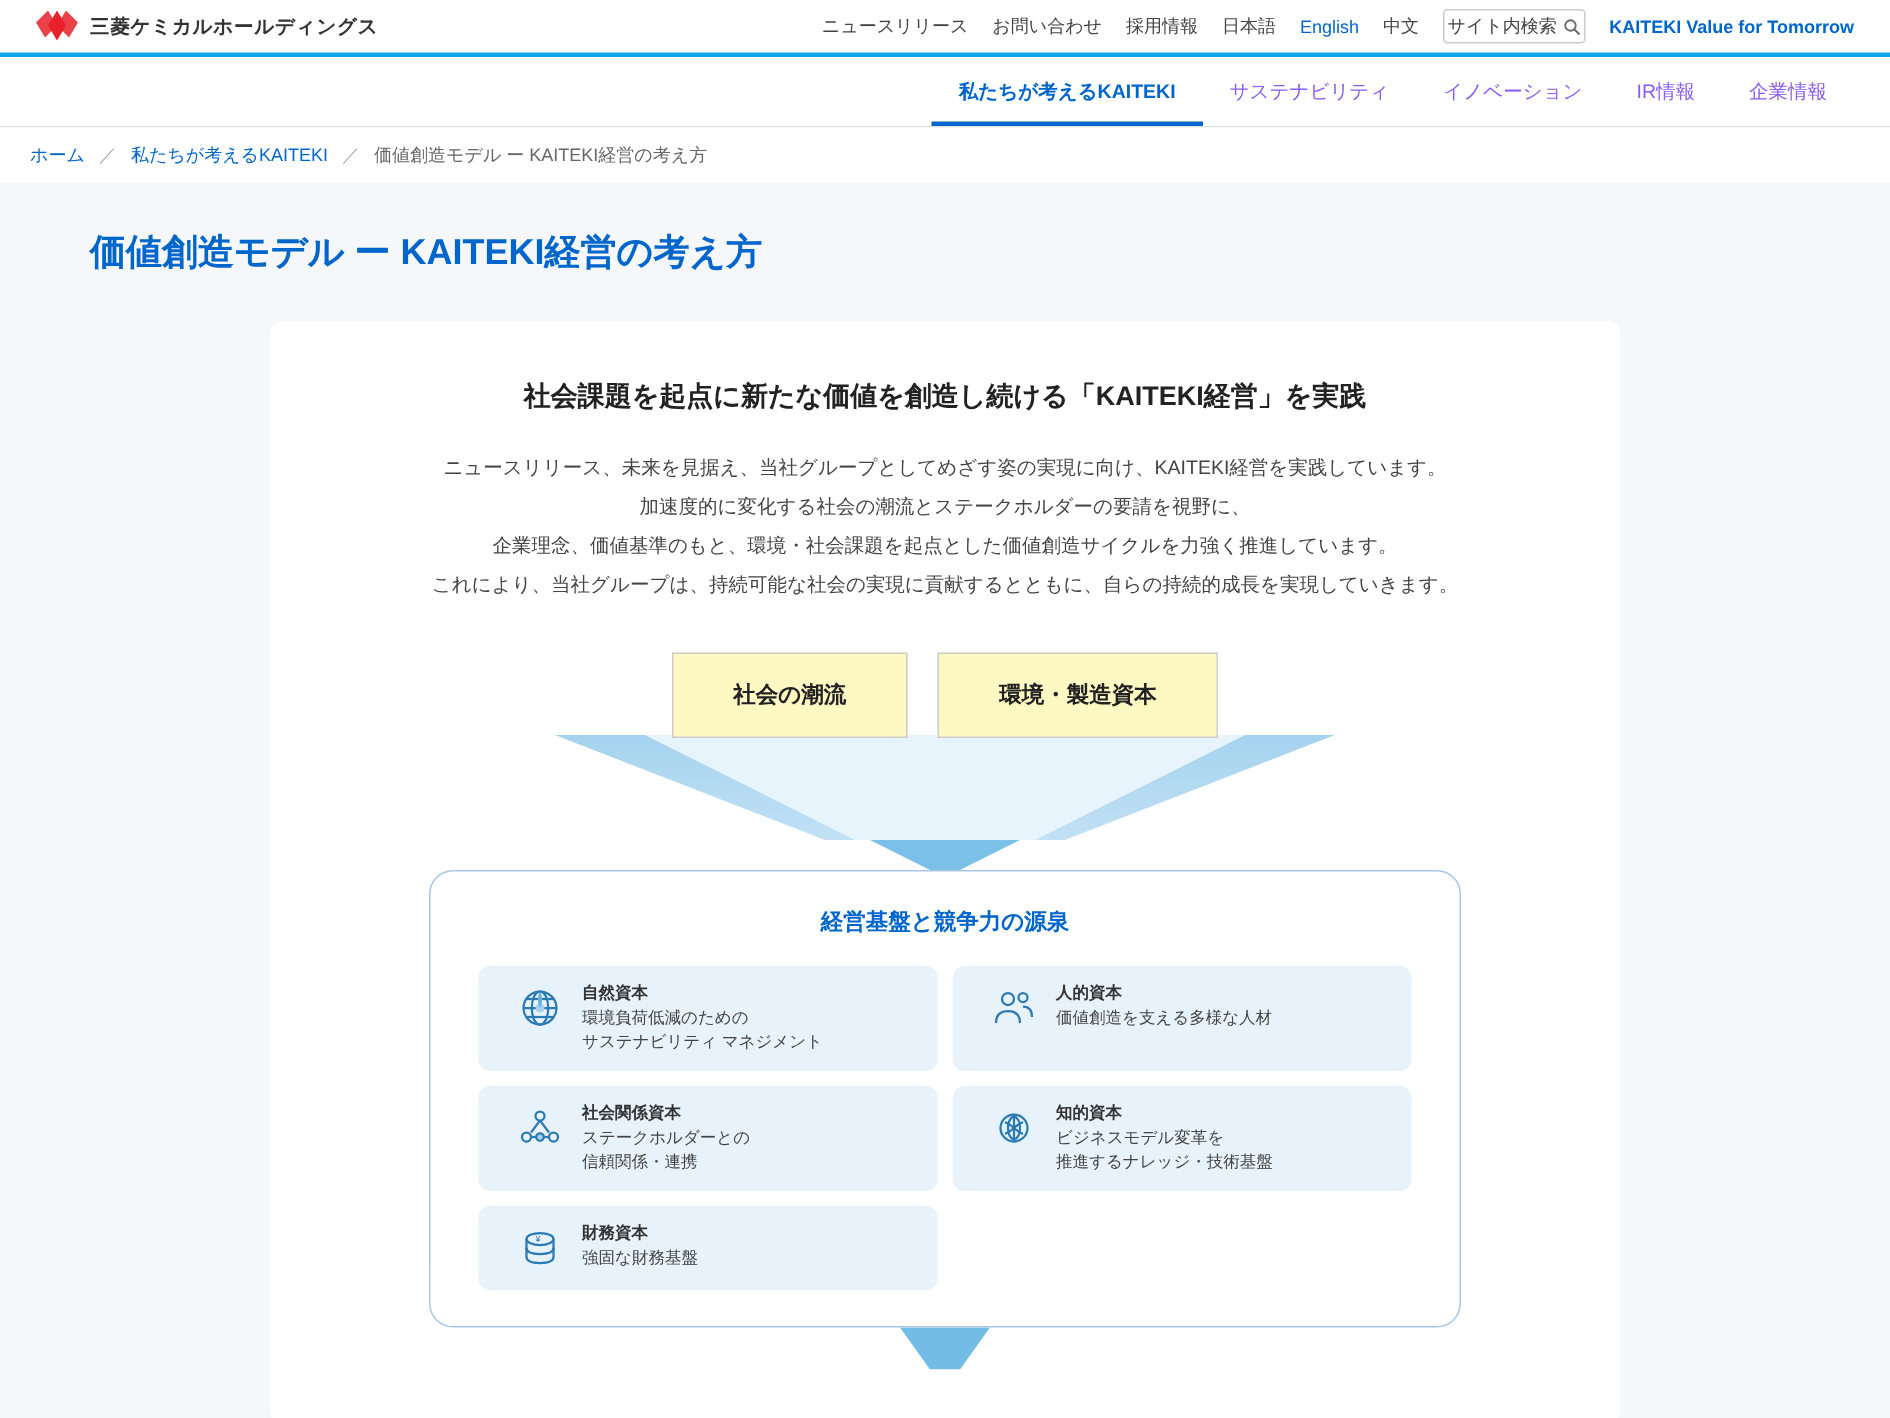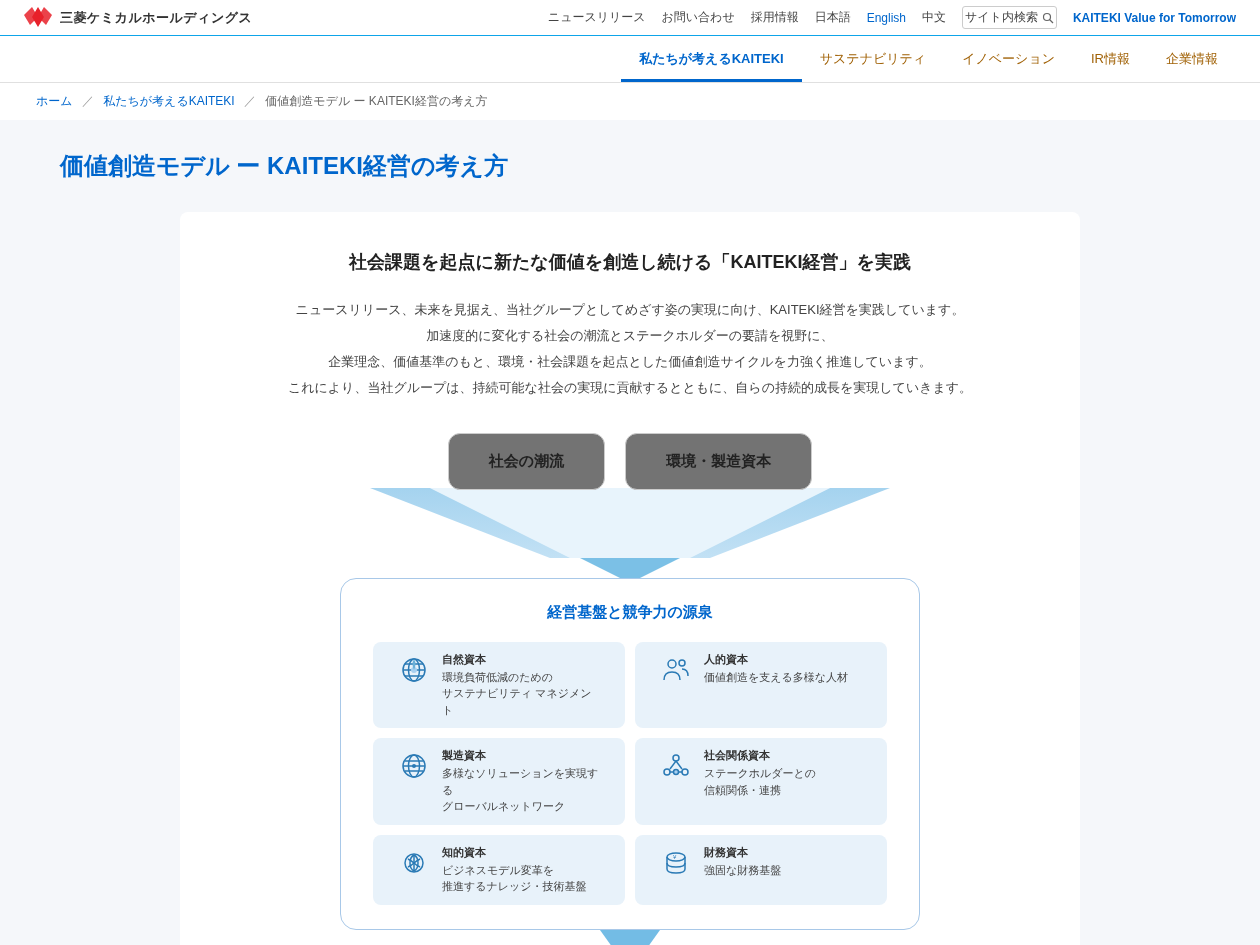--- a/index.html
+++ b/index.html
@@ -4,21 +4,21 @@
   <style>
     * { margin: 0; padding: 0; box-sizing: border-box; }
     body { font-family: 'Hiragino Sans', 'Meiryo', 'Yu Gothic', sans-serif; background: #fff; color: #333; font-size: 14px; }
 
     
     .top-bar {
       display: flex;
       justify-content: space-between;
       align-items: center;
       padding: 6px 24px;
-      border-bottom: 1px solid #0ea5e9;
+      border-bottom: 3px solid #0ea5e9;
       background: #fff;
     }
     .top-bar-logo {
       display: flex;
       align-items: center;
       gap: 8px;
     }
     .logo-mark {
       width: 28px;
       height: 22px;
@@ -62,42 +62,42 @@
       border-bottom: 1px solid #e0e0e0;
       background: #fff;
     }
     .nav-items {
       display: flex;
       gap: 0;
     }
     .nav-item {
       padding: 14px 18px;
       font-size: 13px;
-      color: #a16207;
+      color: #8b5cf6;
       cursor: pointer;
       position: relative;
       white-space: nowrap;
     }
     .nav-item.active {
       color: #0066cc;
       font-weight: bold;
     }
     .nav-item.active::after {
       content: '';
       position: absolute;
       bottom: 0;
       left: 0;
       right: 0;
       height: 3px;
       background: #0066cc;
     }
 
     
     .breadcrumb {
-      padding: 10px 36px;
+      padding: 10px 20px;
       font-size: 12px;
       color: #666;
       background: #fff;
     }
     .breadcrumb a {
       color: #0066cc;
       text-decoration: none;
     }
     .breadcrumb .sep {
       margin: 0 6px;
@@ -151,23 +151,23 @@
 
     
     .funnel-top {
       display: flex;
       gap: 20px;
       z-index: 2;
       position: relative;
       margin-bottom: 0;
     }
     .funnel-box {
-      background: #737373;
+      background: #fef9c3;
       border: 1.5px solid #ccc;
-      border-radius: 12px;
+      border-radius: 0;
       padding: 18px 40px;
       font-size: 15px;
       font-weight: bold;
       color: #222;
       text-align: center;
       min-width: 150px;
     }
 
     
     .funnel-shape {
@@ -180,21 +180,21 @@
       width: 100%;
       height: 100%;
     }
 
     
     .funnel-bottom-box {
       background: #fff;
       border: 1.5px solid #a8c8e8;
       border-radius: 16px;
       padding: 24px 32px;
-      width: 580px;
+      width: 688px;
       margin-top: 0;
     }
     .funnel-bottom-title {
       text-align: center;
       font-size: 15px;
       font-weight: bold;
       color: #0066cc;
       margin-bottom: 20px;
     }
     .capital-grid {
@@ -369,36 +369,20 @@
                 <circle cx="22" cy="9" r="3" stroke="#2a7ab5"></circle>
                 <path d="M22 15 Q28 15 28 22" stroke="#2a7ab5"></path>
               </svg>
             </div>
             <div class="capital-text">
               <div class="capital-name">人的資本</div>
               <div class="capital-desc">価値創造を支える多様な人材</div>
             </div>
           </div>
 
-          <div class="capital-item">
-            <div class="capital-icon">
-              <svg viewBox="0 0 32 32" fill="none" stroke="#2a7ab5" stroke-width="1.5">
-                <circle cx="16" cy="16" r="11"></circle>
-                <ellipse cx="16" cy="16" rx="5.5" ry="11"></ellipse>
-                <line x1="5" y1="16" x2="27" y2="16"></line>
-                <line x1="7" y1="11" x2="25" y2="11"></line>
-                <line x1="7" y1="21" x2="25" y2="21"></line>
-                <circle cx="16" cy="16" r="2" fill="#2a7ab5" stroke="none"></circle>
-              </svg>
-            </div>
-            <div class="capital-text">
-              <div class="capital-name">製造資本</div>
-              <div class="capital-desc">多様なソリューションを実現する<br>グローバルネットワーク</div>
-            </div>
-          </div>
 
           <div class="capital-item">
             <div class="capital-icon">
               <svg viewBox="0 0 32 32" fill="none" stroke="#2a7ab5" stroke-width="1.5">
                 <circle cx="16" cy="8" r="3"></circle>
                 <circle cx="7" cy="22" r="3"></circle>
                 <circle cx="25" cy="22" r="3"></circle>
                 <line x1="16" y1="11" x2="10" y2="19"></line>
                 <line x1="16" y1="11" x2="22" y2="19"></line>
                 <line x1="10" y1="22" x2="22" y2="22"></line>

